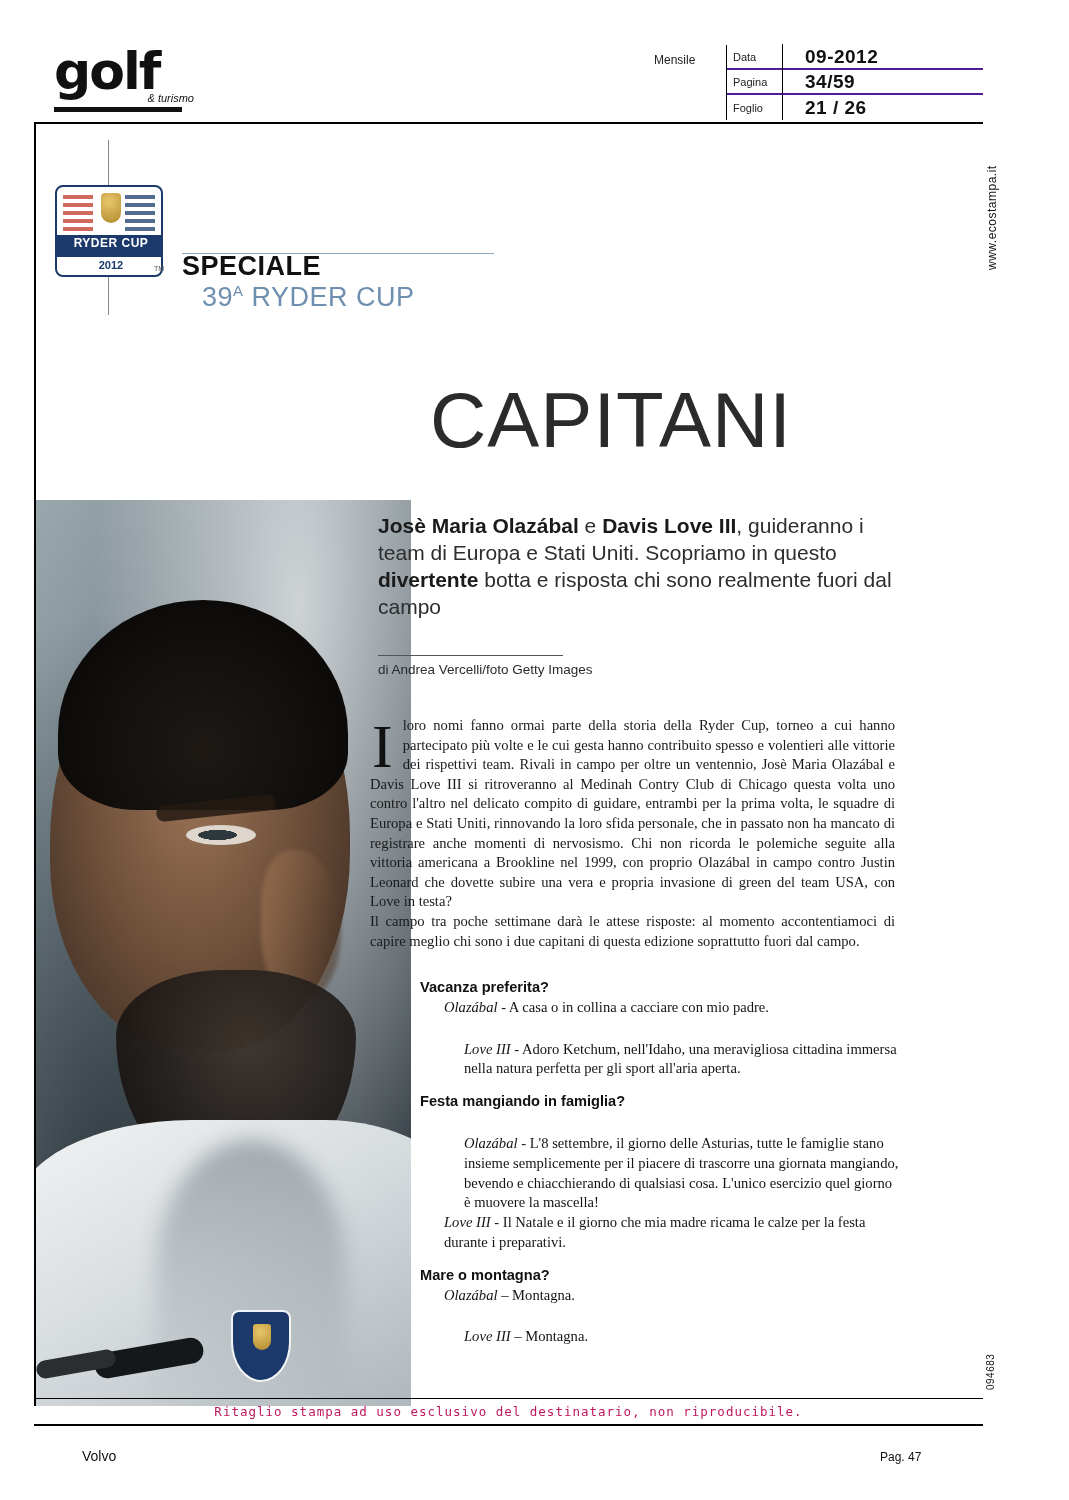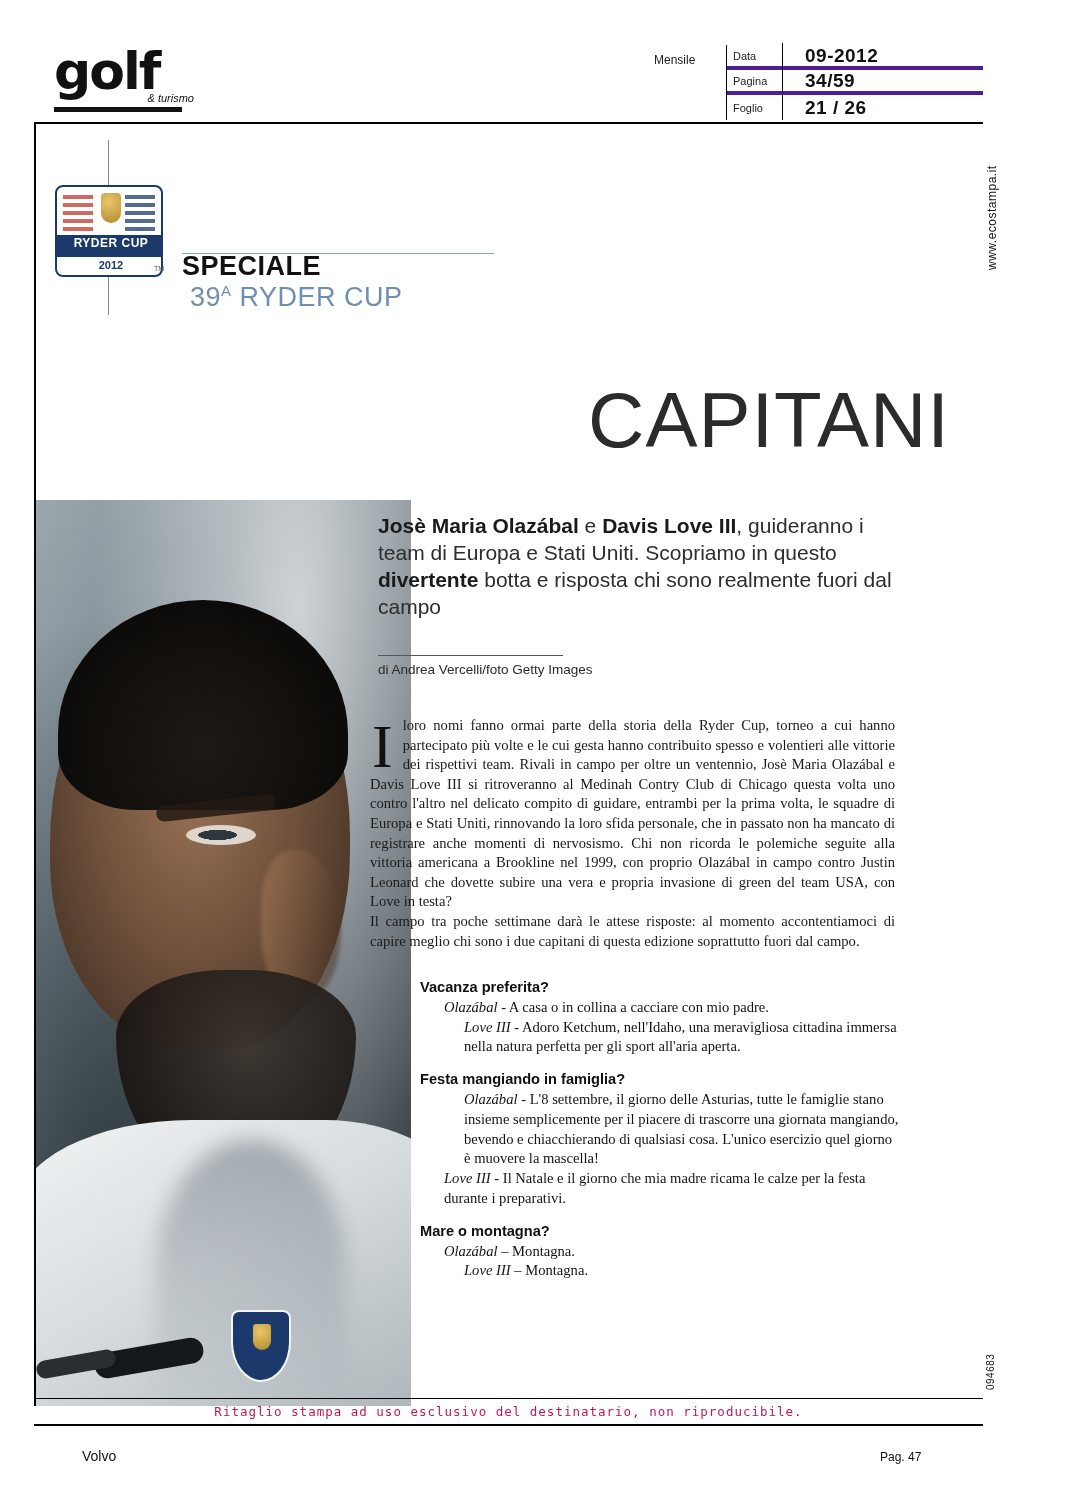--- a/index.html
+++ b/index.html
@@ -61,21 +61,21 @@
   }
   .meta-box {
     position: absolute;
     left: 692px; top: 0px;
     width: 257px; height: 75px;
     border-left: 1px solid #000;
   }
   .meta-row {
     position: relative;
     height: 25px;
-    border-bottom: 4px solid #4c1d95;
+    border-bottom: 2px solid #4c1d95;
     display: flex;
     align-items: center;
   }
   .meta-row:last-child { border-bottom: none; }
   .meta-label {
     width: 55px;
     padding-left: 6px;
     font-size: 11px;
     color: #222;
   }
@@ -216,21 +216,21 @@
     display: inline-block;
     vertical-align: baseline;
     margin-top: 39px;
   }
   .speciale-rest {
     font-size: 27px;
     color: #6f8fb0;
     letter-spacing: 0.5px;
     display: inline-block;
     vertical-align: baseline;
-    margin-left: 8px;
+    margin-left: 20px;
   }
   .speciale-rest .sup { font-size: 15px; vertical-align: super; }
   .speciale-underline {
     position: absolute;
     left: 182px; top: 253px;
     width: 312px; height: 1px;
     background: #8aa6c2;
   }
 
   
@@ -343,21 +343,20 @@
     background: #2a2e31;
     border-radius: 9px;
     transform: rotate(-10deg);
   }
 
   
   .title {
     position: absolute;
     left: 430px; top: 378px;
     width: 520px;
-    text-align: right;
     font-family: "Liberation Sans", sans-serif;
     font-size: 78px;
     font-weight: 300;
     letter-spacing: 1px;
     color: #2b2b2b;
     line-height: 84px;
   }
 
   .standfirst {
     position: absolute;
@@ -417,21 +416,21 @@
     color: #141414;
   }
   .qa .q {
     font-family: "Liberation Sans", sans-serif;
     font-weight: bold;
     font-size: 14.6px;
     color: #111;
     margin-top: 13px;
   }
   .qa .a { padding-left: 24px; text-indent: 0; }
-  .qa .a.deeper { padding-left: 44px; }
+  .qa .a.deeper { padding-left: 44px; margin-top: 22px; }
   .qa .sp { font-style: italic; font-family: "Liberation Serif", serif; }
 
   
   .qa-item { margin-bottom: 0px; }
 
   
   .footer-rule-top {
     position: absolute;
     left: 34px; top: 1398px;
     width: 949px; height: 1px;

